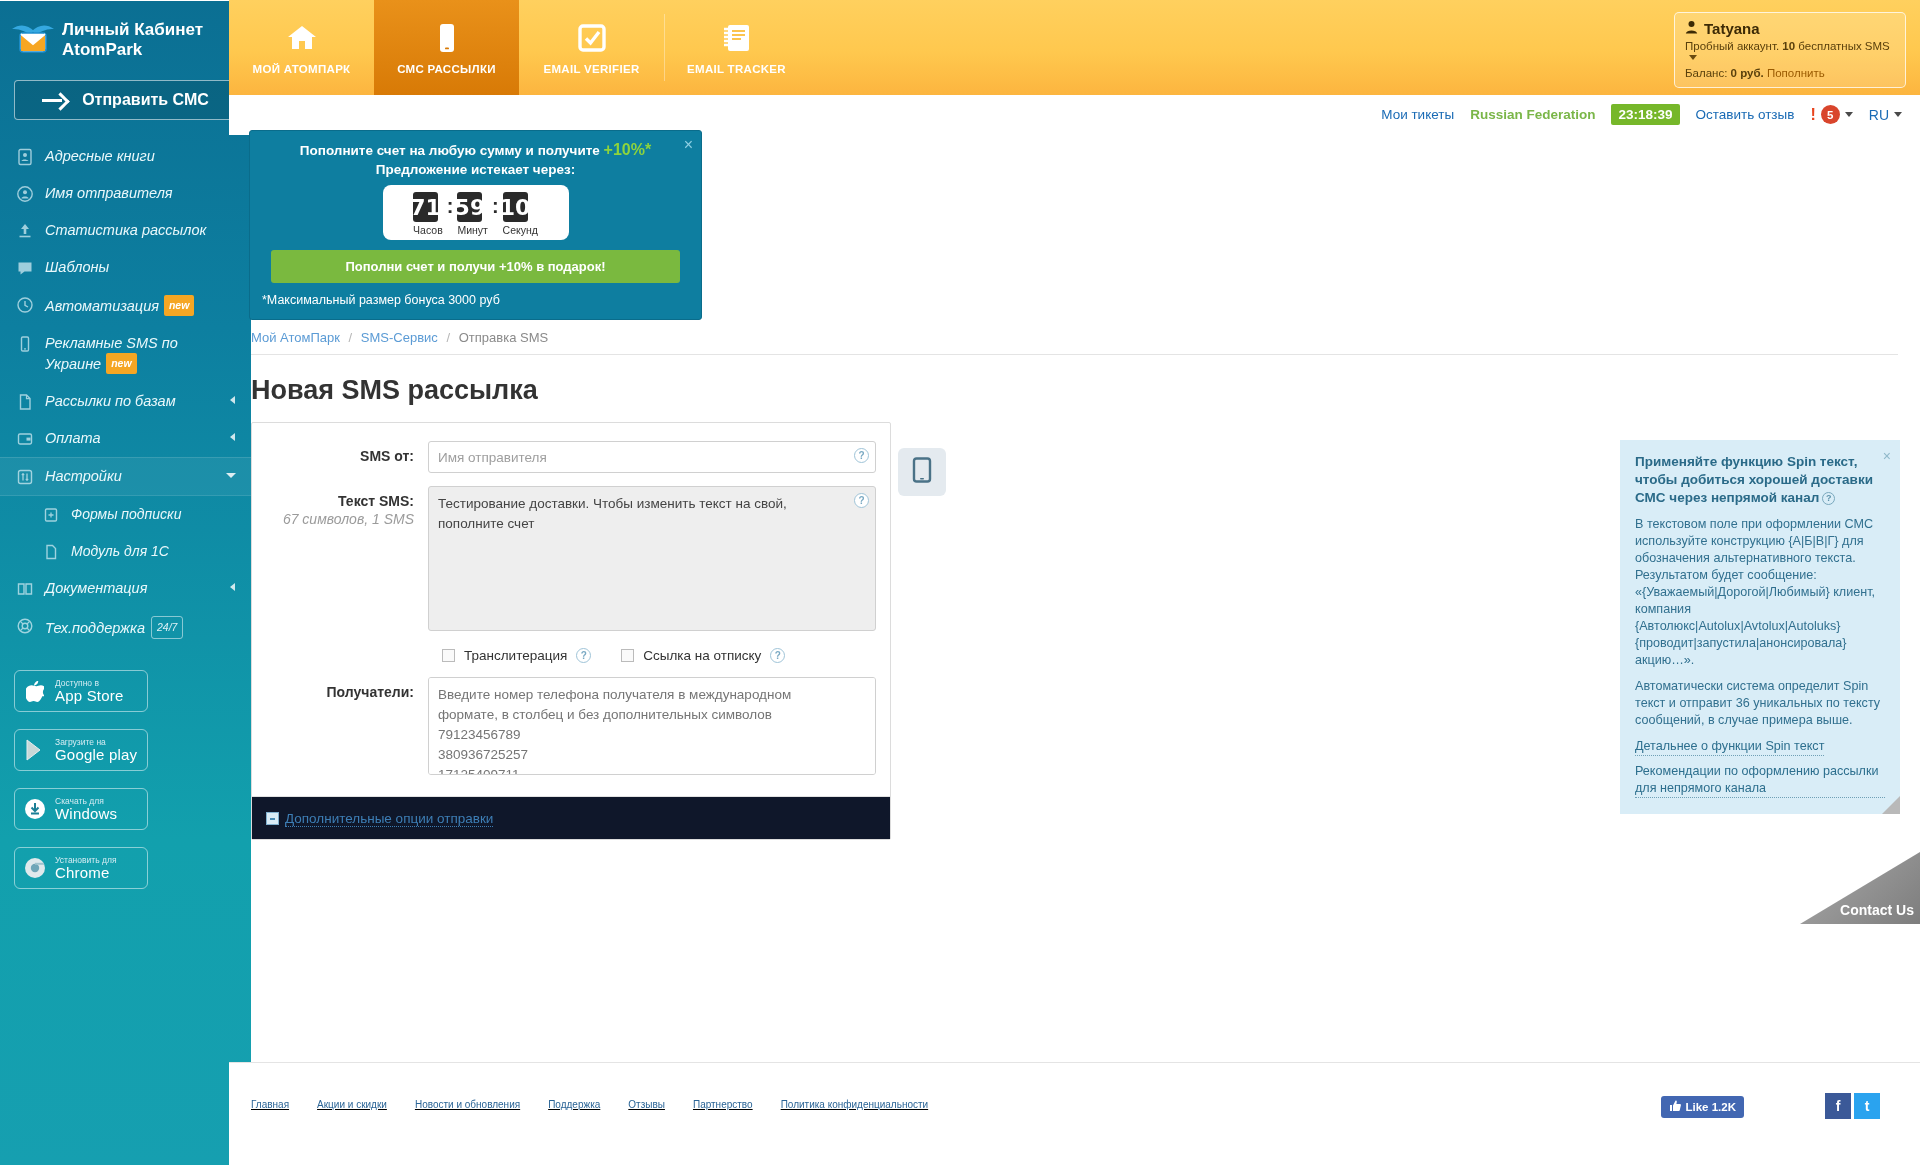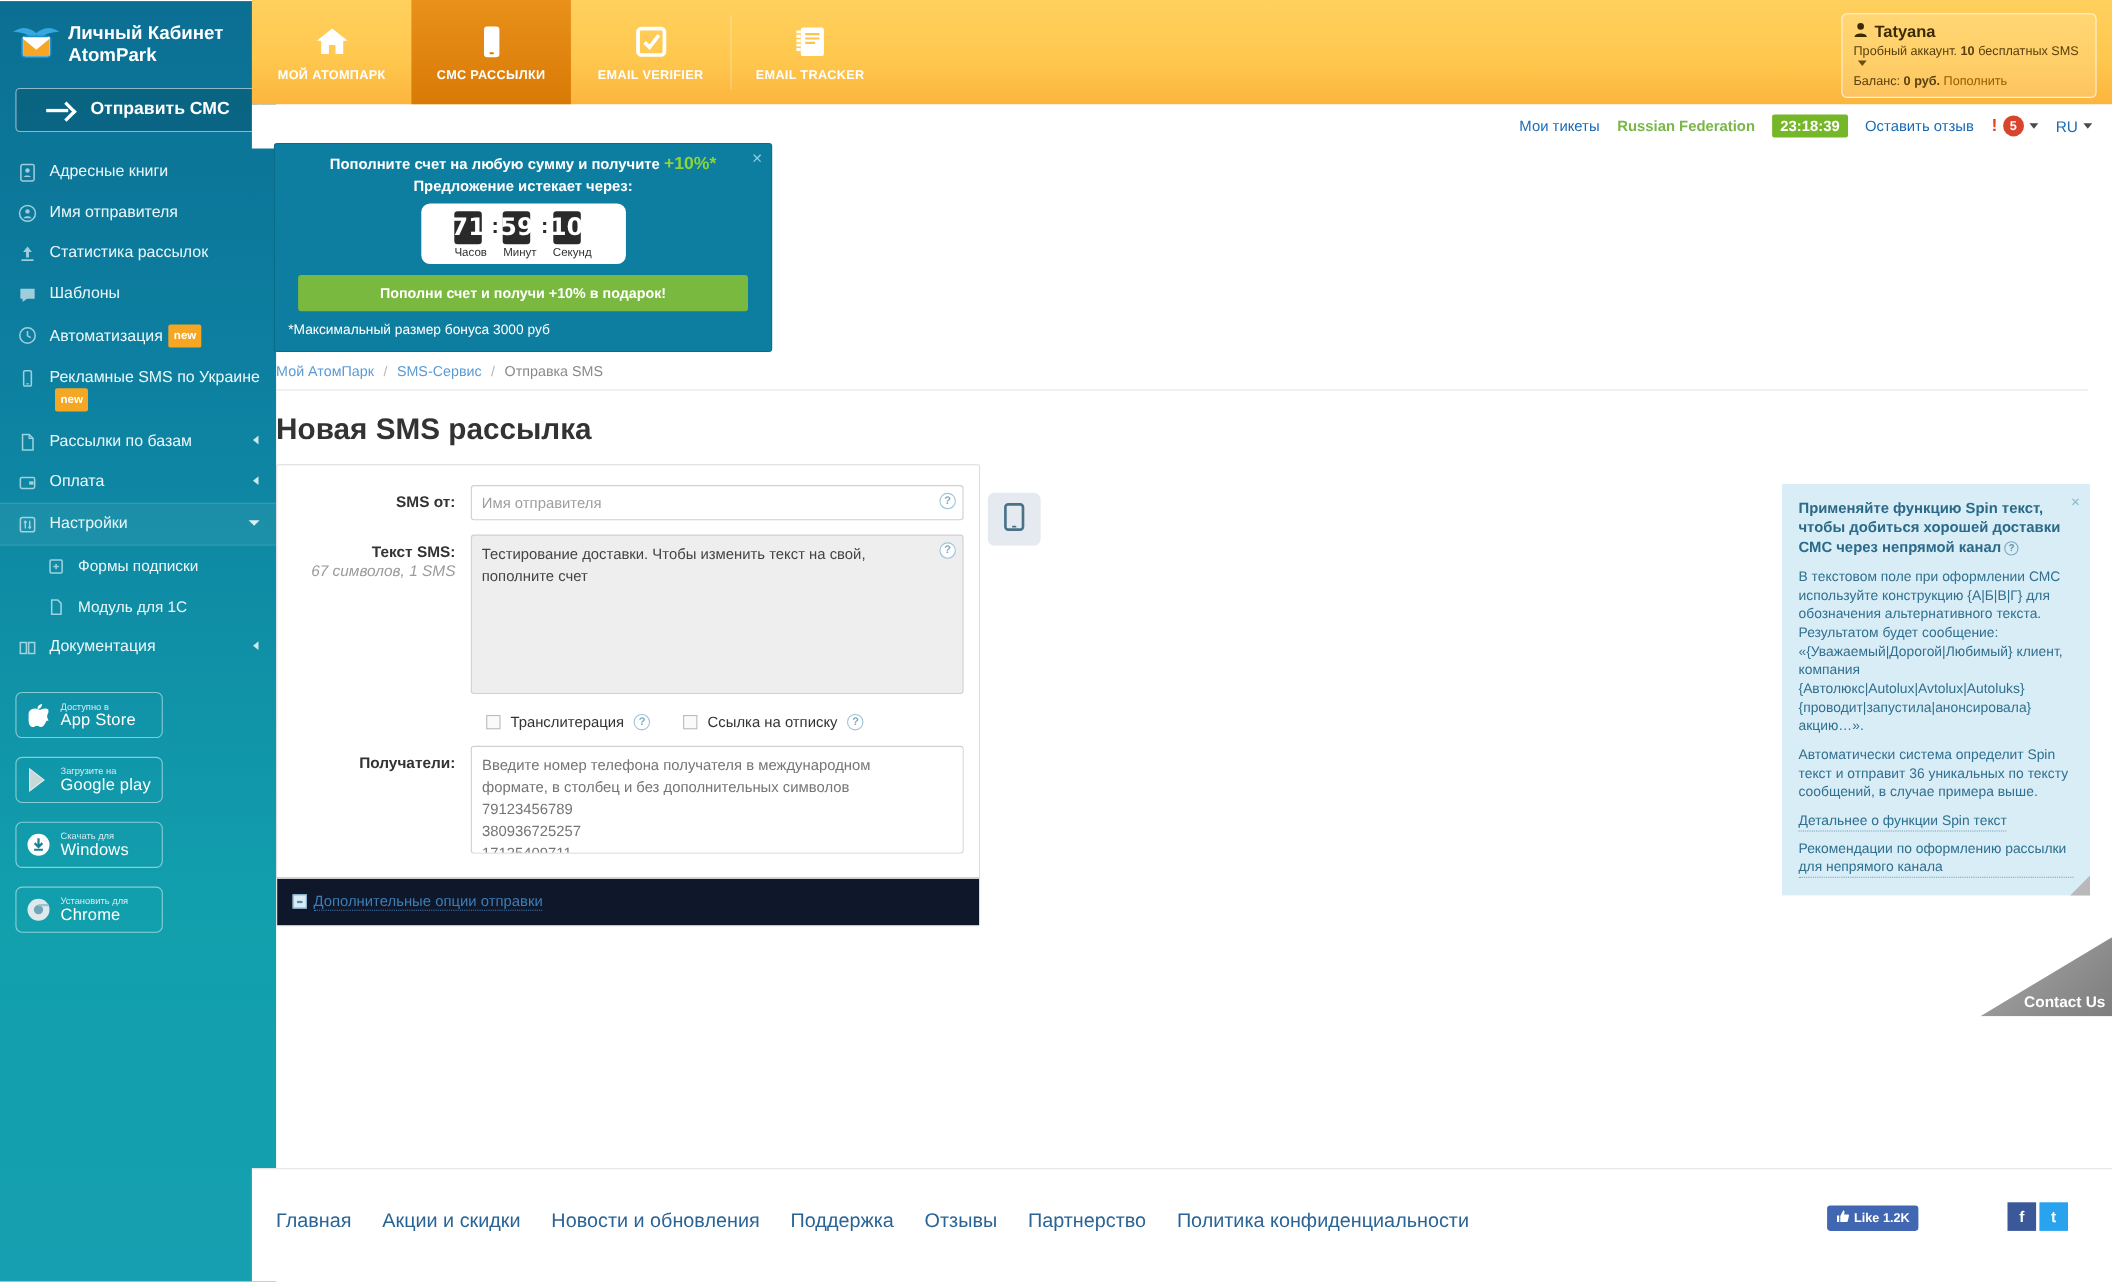--- a/index.html
+++ b/index.html
@@ -29,21 +29,21 @@
     font-size:16px; font-weight:700; color:#fff; cursor:pointer;
   }
   .arrow-ico { width:26px; height:14px; position:relative; }
   .arrow-ico:before { content:""; position:absolute; left:0; top:6px; width:20px; height:3px; background:#fff; }
   .arrow-ico:after { content:""; position:absolute; right:1px; top:2px; width:10px; height:10px; border-top:3px solid #fff; border-right:3px solid #fff; transform:rotate(45deg); }
 
   .nav { margin-top:18px; }
   .nav-item {
     display:flex; align-items:flex-start; gap:11px;
     padding:9px 14px 9px 16px; color:#eaf8fb; font-size:14.5px; line-height:19px;
-    cursor:pointer; position:relative;
+    cursor:pointer; position:relative;font-style:italic;
   }
   .nav-item .ico { flex:0 0 18px; width:18px; height:18px; opacity:.75; margin-top:1px; }
   .nav-item .lbl { flex:1 1 auto; }
   .nav-item.sub { padding-left:42px; font-size:14px; }
   .nav-item.settings { background:rgba(255,255,255,.06); border-top:1px solid rgba(255,255,255,.12); border-bottom:1px solid rgba(255,255,255,.10); }
   .badge-new {
     display:inline-block; background:#f5a623; color:#fff; font-size:10.5px; font-weight:700;
     border-radius:2px; padding:1px 5px; vertical-align:2px; margin-left:5px;
   }
   .badge-247 {
@@ -200,21 +200,21 @@
     clip-path: polygon(100% 0, 100% 100%, 0 100%);
   }
   #cc1 { left:1800px; top:852px; }
   #cc2 { left:1800px; top:1069px; }
 
   
   #footer {
     position:absolute; left:229px; top:1062px; width:1691px; height:103px;
     background:#fff; border-top:1px solid #e4e4e4;
   }
-  .fl { position:absolute; left:22px; top:36px; display:flex; gap:28px; font-size:18px; }
+  .fl { position:absolute; left:22px; top:36px; display:flex; gap:28px; font-size:10px;text-decoration:underline; }
   .fl a { color:#2a6496; text-decoration:none; cursor:pointer; }
   .fb-like {
     position:absolute; right:176px; top:33px; background:#4267b2; color:#fff;
     font-size:11.5px; font-weight:700; border-radius:3px; padding:4px 8px; display:flex; align-items:center; gap:5px; cursor:pointer;
   }
   .soc { position:absolute; right:40px; top:30px; display:flex; gap:3px; }
   .soc div { width:26px; height:26px; display:flex; align-items:center; justify-content:center; color:#fff; font-weight:700; font-size:14px; cursor:pointer; }
   .soc .f { background:#3b5998; }
   .soc .t { background:#2aa3ef; }
 </style>
@@ -366,20 +366,32 @@
     <div class="nav-item">
       <span class="ico">
         <svg width="18" height="18" viewBox="0 0 18 18">
             <path d="M2.5 4h5.5v10H2.5zM10 4h5.5v10H10z" fill="none" stroke="#cfeaf2" stroke-width="1.4"></path>
           </svg>
       </span>
       <span class="lbl">Документация</span>
       <span class="caret-r"></span>
     </div>
 
+    <div class="nav-item">
+      <span class="ico">
+        <svg width="18" height="18" viewBox="0 0 18 18">
+            <circle cx="9" cy="9" r="6.8" fill="none" stroke="#cfeaf2" stroke-width="1.4"></circle>
+            <circle cx="9" cy="9" r="2.8" fill="none" stroke="#cfeaf2" stroke-width="1.4"></circle>
+            <path d="M4.4 4.4 7 7M11 11l2.6 2.6M13.6 4.4 11 7M7 11l-2.6 2.6" stroke="#cfeaf2" stroke-width="1.3"></path>
+          </svg>
+      </span>
+      <span class="lbl">
+        <span>Тех.поддержка</span><span class="badge-247">24/7</span>
+      </span>
+    </div>
   </div>
 
   <div class="store-wrap">
     <div class="store-btn">
       <span class="glyph">
         <svg width="18" height="21" viewBox="0 0 18 21">
             <path d="M12.2 0c.1 1.2-.4 2.3-1.1 3.1-.8.9-1.9 1.5-3 1.4-.1-1.2.5-2.4 1.2-3.1C10.1.5 11.3 0 12.2 0zM16.3 15.2c-.5 1.2-.8 1.7-1.4 2.7-.9 1.4-2.1 3.1-3.7 3.1-1.4 0-1.7-.9-3.6-.9-1.9 0-2.3.9-3.6.9-1.6 0-2.8-1.5-3.6-2.9C-1.1 14.3-1.4 9.5.4 7c1.3-1.8 3.3-2.8 5.2-2.8 1.9 0 3.1 1 4.7 1 1.5 0 2.4-1 4.6-1 1.7 0 3.5.9 4.8 2.5-4.2 2.3-3.5 8.3.6 8.5z" fill="#ffffff"></path>
           </svg>
       </span>
       <span class="txt">

